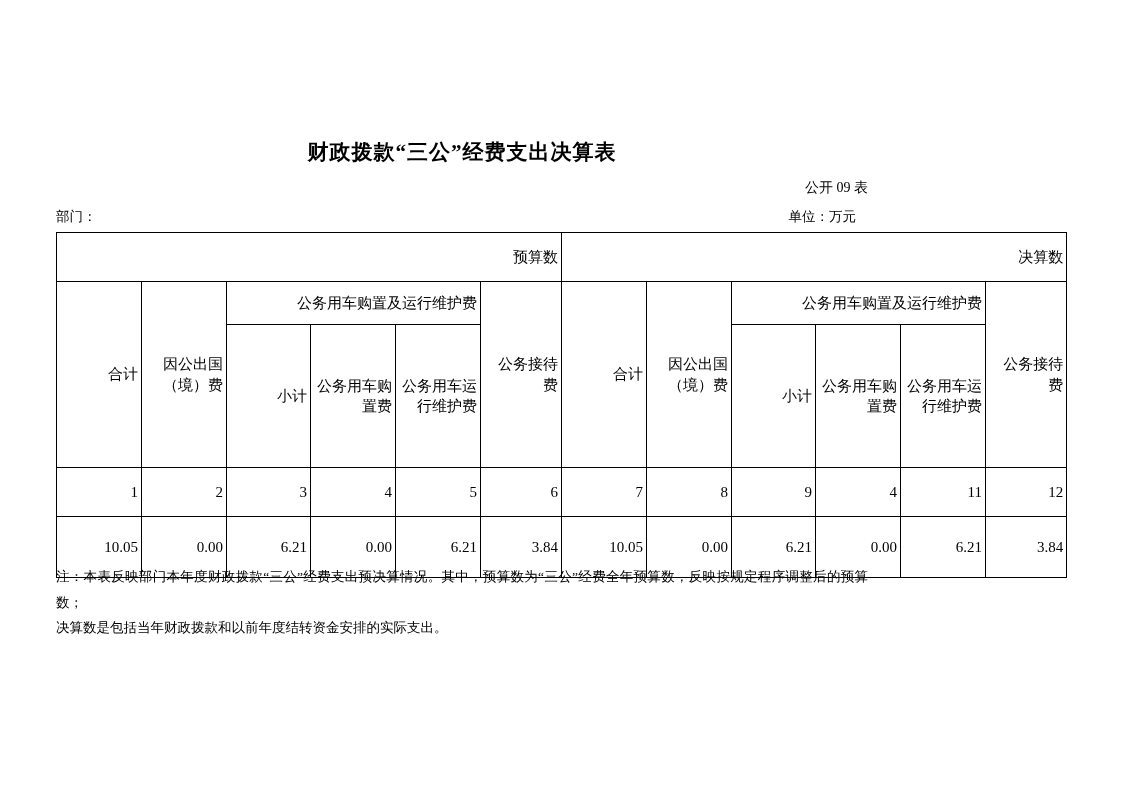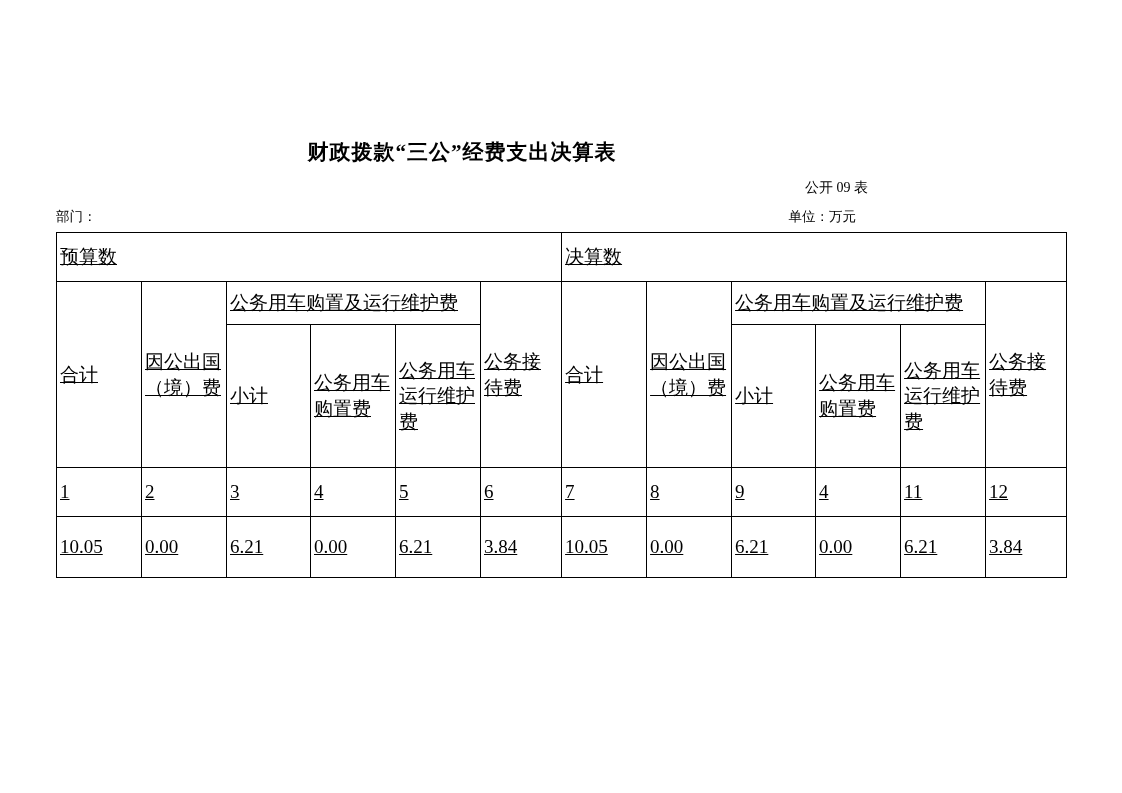--- a/index.html
+++ b/index.html
@@ -48,26 +48,25 @@
   table.main {
     position: absolute;
     left: 56px;
     top: 232px;
     width: 1010px;
     border-collapse: collapse;
     table-layout: fixed;
   }
   table.main td {
     border: 1px solid #000000;
-    text-align: left;
+    text-align: right;
     vertical-align: middle;
-    font-size: 19px;
+    font-size: 15px;
     line-height: 1.35;
     padding: 2px 3px;
-    text-decoration: underline;
   }
   td.group-head {
     height: 44px;
   }
   td.sub-head {
     height: 138px;
   }
   td.vehicle-head {
     height: 38px;
   }
@@ -169,14 +168,18 @@
         <td class="value-row">10.05</td>
         <td class="value-row">0.00</td>
         <td class="value-row">6.21</td>
         <td class="value-row">0.00</td>
         <td class="value-row">6.21</td>
         <td class="value-row">3.84</td>
       </tr>
     </tbody>
   </table>
 
+  <div class="note">
+    <span class="indent">注：本表反映部门本年度财政拨款“三公”经费支出预决算情况。其中，预算数为“三公”经费全年预算数，反映按规定程序调整后的预算数；</span>
+    <span class="indent">决算数是包括当年财政拨款和以前年度结转资金安排的实际支出。</span>
+  </div>
 
 </div>
 
 </body></html>

